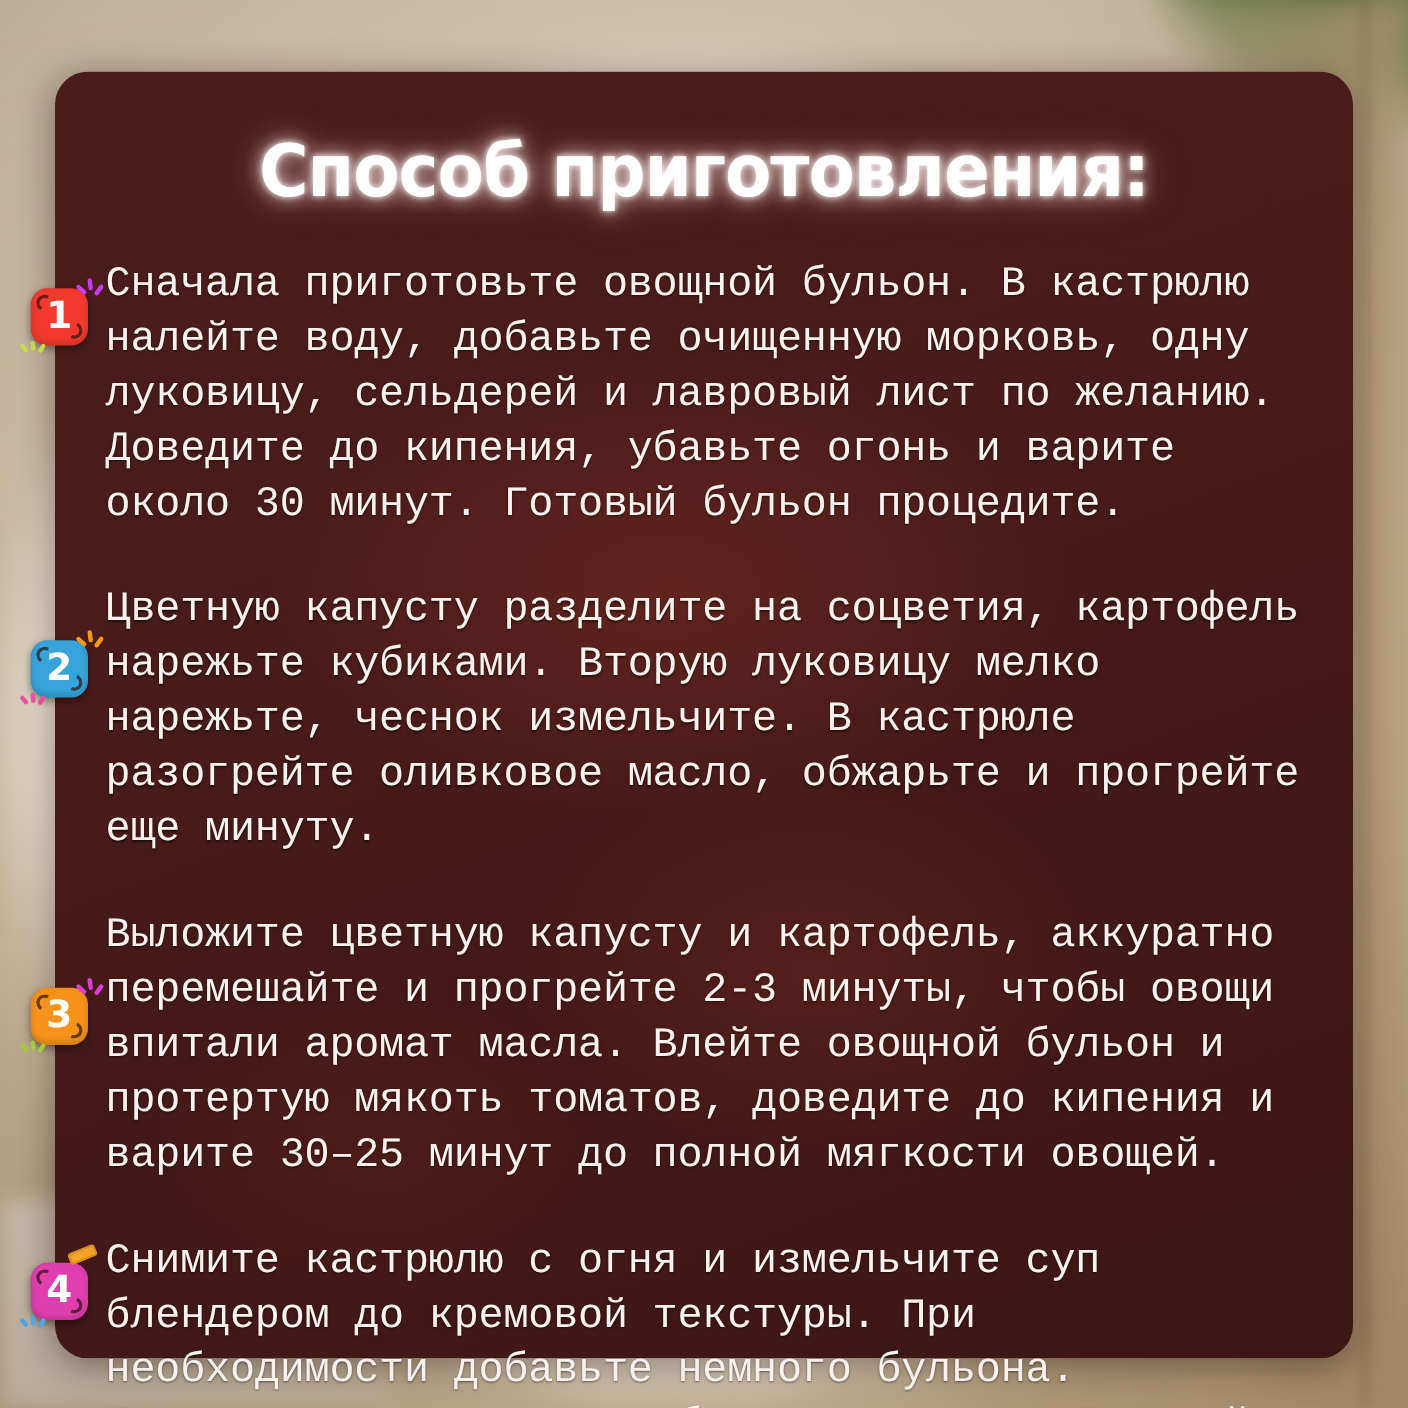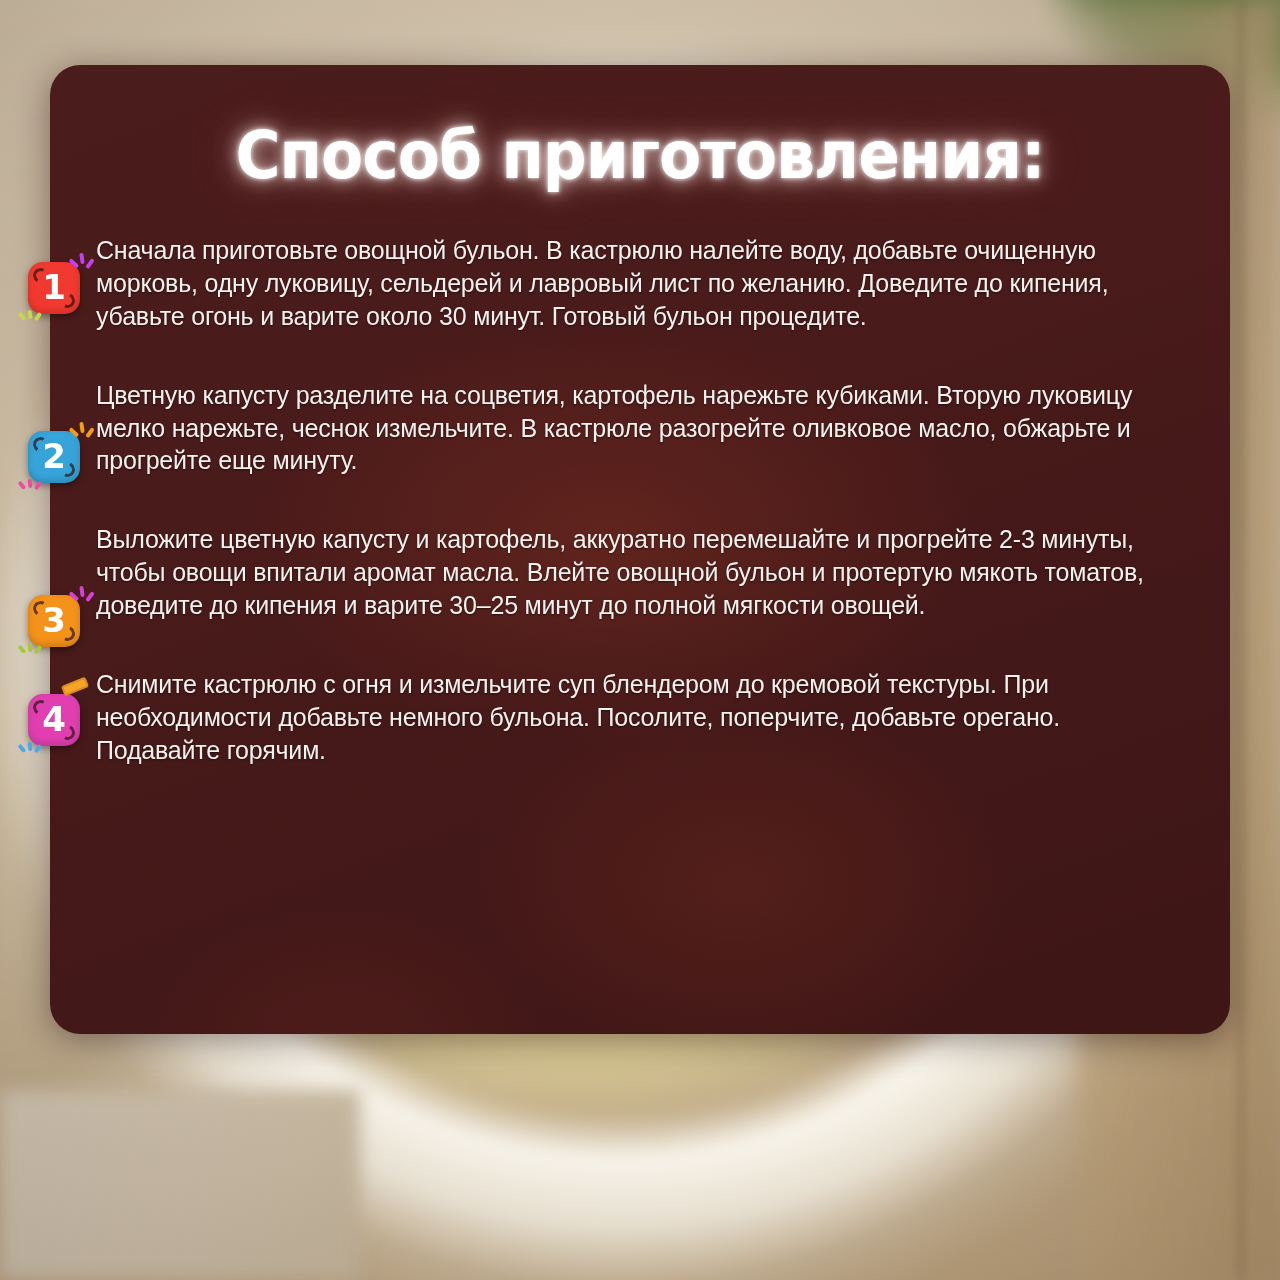--- a/index.html
+++ b/index.html
@@ -45,21 +45,21 @@
     filter:blur(5px);
   }
   #bg-vignette{
     position:absolute; inset:0;
     background:radial-gradient(ellipse 900px 900px at 640px 640px, rgba(0,0,0,0) 55%, rgba(60,40,25,.18) 100%);
   }
 
   
   #card{
     position:absolute;
-    left:50px; top:65px; width:1180px; height:969px;
+    left:50px; top:65px; width:1180px; height:1170px;
     border-radius:30px;
     background:
       radial-gradient(ellipse 520px 300px at 560px 470px, rgba(118,44,32,.55) 0%, rgba(118,44,32,0) 70%),
       radial-gradient(ellipse 380px 260px at 690px 820px, rgba(105,40,30,.45) 0%, rgba(105,40,30,0) 72%),
       radial-gradient(ellipse 300px 200px at 300px 980px, rgba(96,36,28,.35) 0%, rgba(96,36,28,0) 72%),
       linear-gradient(160deg,#4b1c1c 0%,#4a1b1b 35%,#431818 70%,#3e1616 100%);
     box-shadow:0 6px 34px rgba(30,10,8,.45);
     overflow:visible;
   }
 
@@ -87,22 +87,22 @@
     padding:0 42px 0 46px;
   }
   .step{
     position:relative;
     margin-bottom:44px;
   }
   .step:last-child{ margin-bottom:0; }
 
   .step-text{
     color:#f7f2ef;
-    font-family:Liberation Sans, sans-serif;
-    font-size:25px;
+    font-family:Liberation Mono, monospace;
+    font-size:38px;
     line-height:1.315;
     letter-spacing:-.2px;
     text-shadow:0 1px 2px rgba(0,0,0,.5);
   }
 
   
   .badge{
     position:absolute;
     left:-68px;
     width:52px; height:52px;

